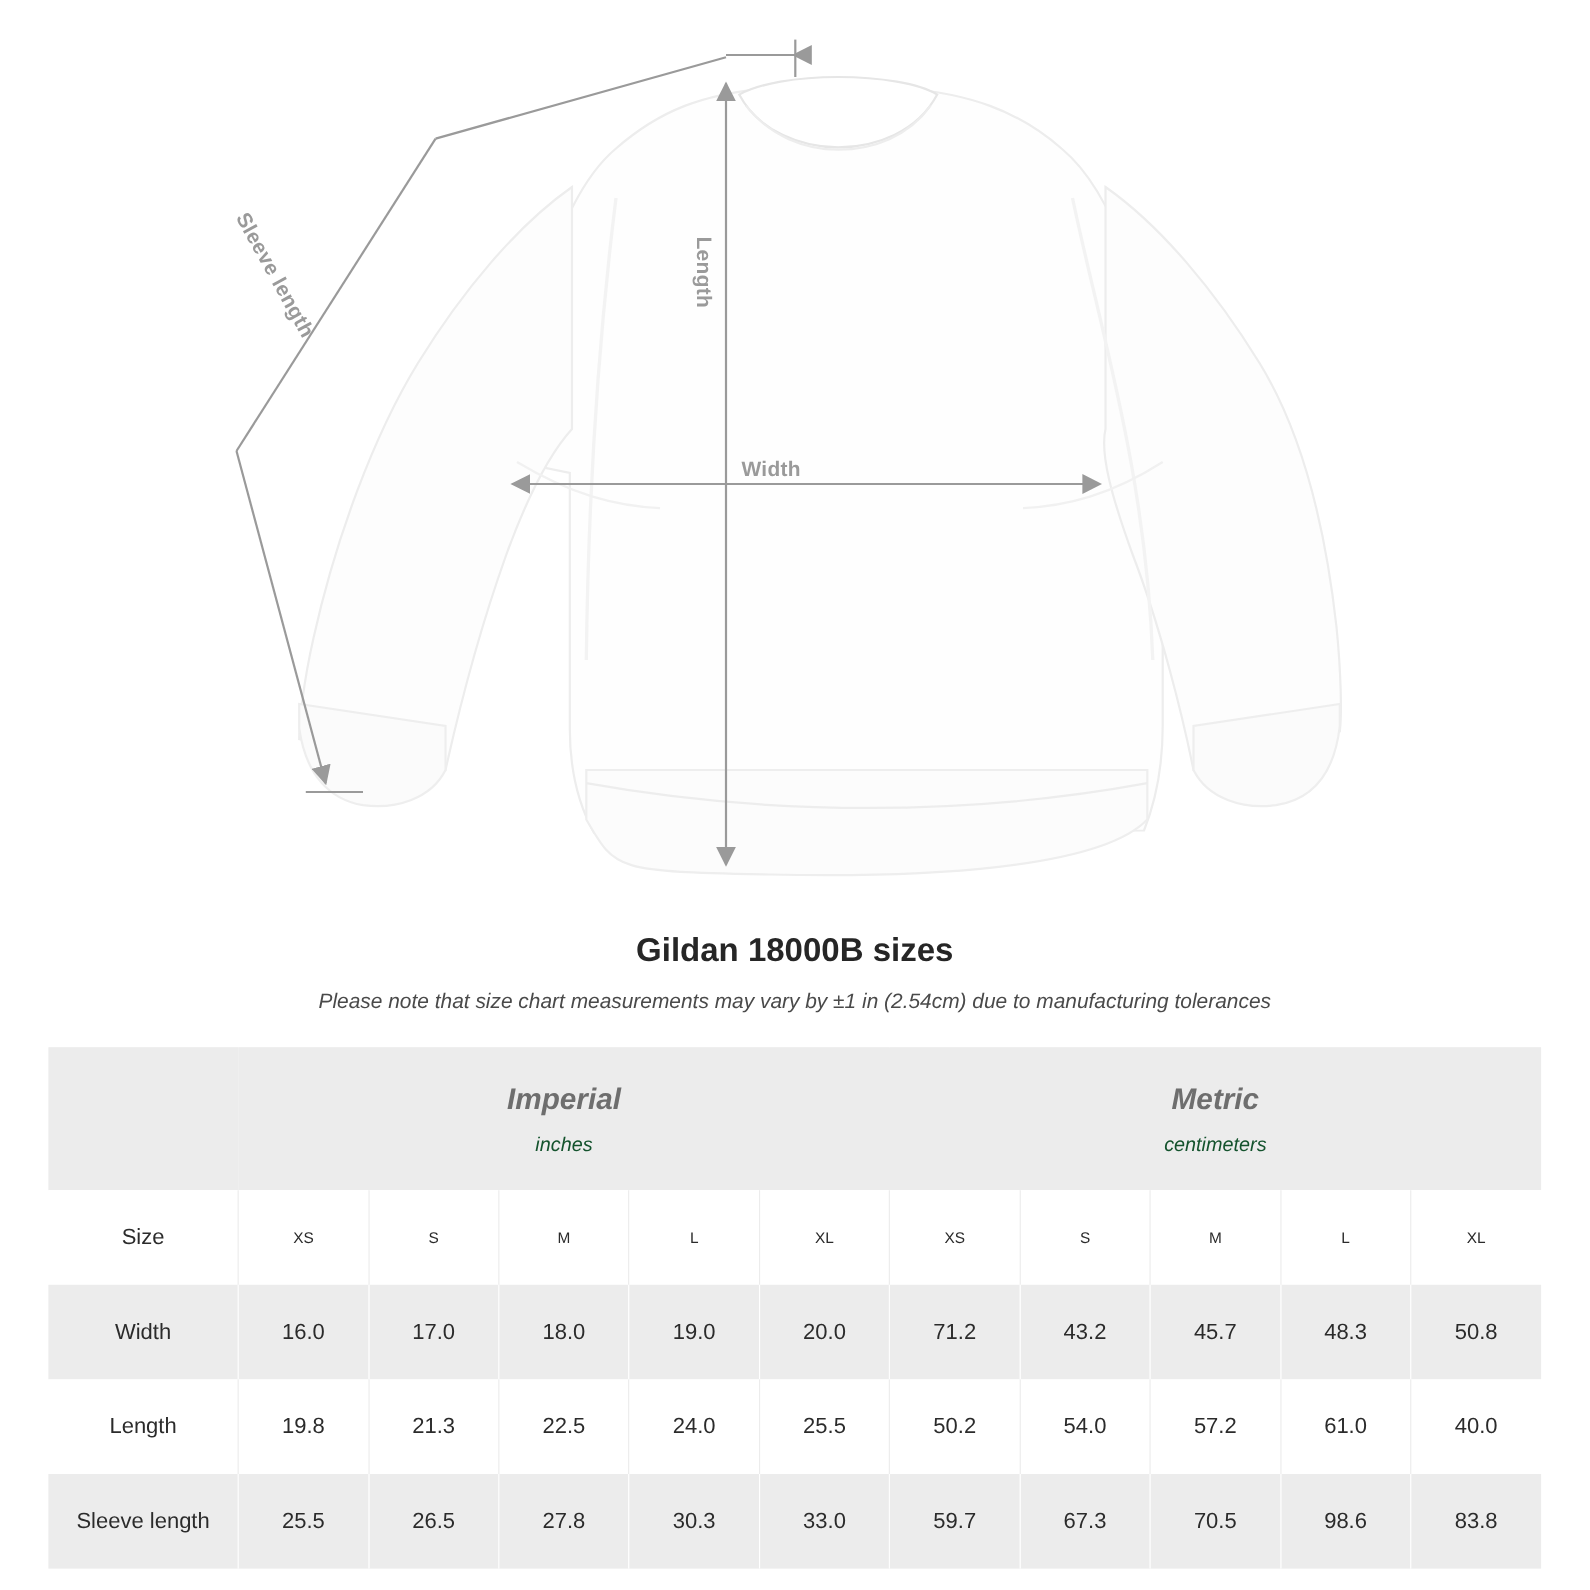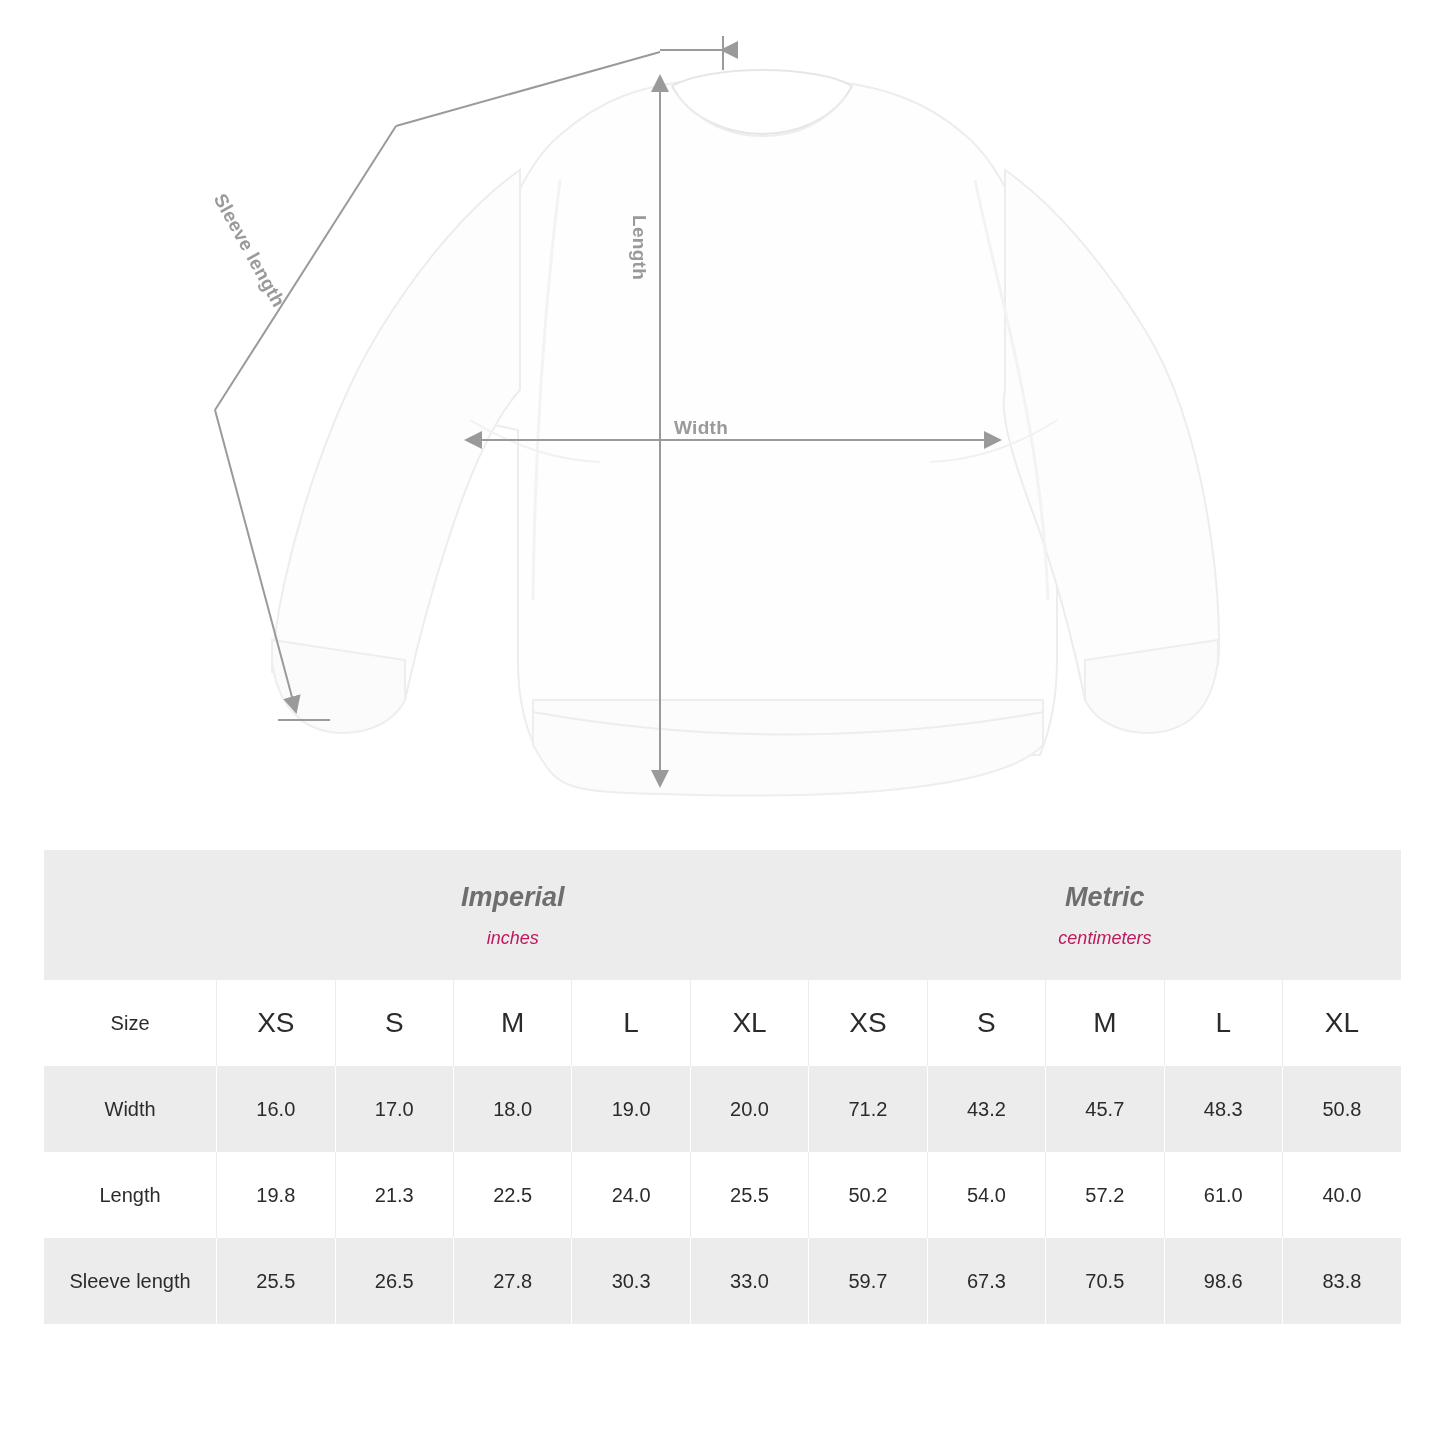--- a/index.html
+++ b/index.html
@@ -96,27 +96,27 @@
   .unit-head .unit-name {
     font-size: 27px;
     font-style: italic;
     font-weight: bold;
     color: #6e6e6e;
     line-height: 1.2;
   }
   .unit-head .unit-sub {
     font-size: 18px;
     font-style: italic;
-    color: #be185d;
+    color: #14532d;
     margin-top: 14px;
   }
   .sizes-row td {
     background: #ffffff;
     height: 84px;
-    font-size: 28px;
+    font-size: 14px;
     color: #2b2b2b;
     border-right: 1px solid #ececec;
   }
   .sizes-row td:last-child { border-right: none; }
   .sizes-row td.rowhead { font-size: 20px; }
 
   .data-row td {
     height: 84px;
     font-size: 20px;
     color: #2b2b2b;
@@ -221,20 +221,24 @@
         <line x1="215" y1="410" x2="296" y2="712" stroke="#9a9a9a" stroke-width="2" marker-end="url(#arrHead)"></line>
         <line x1="278" y1="720" x2="330" y2="720" stroke="#9a9a9a" stroke-width="2"></line>
       </g>
     </svg>
 
     <div class="dim-label label-width">Width</div>
     <div class="dim-label label-length">Length</div>
     <div class="dim-label label-sleeve">Sleeve length</div>
   </div>
 
+  <div class="titles">
+    <h1 class="chart-title">Gildan 18000B sizes</h1>
+    <p class="chart-note">Please note that size chart measurements may vary by ±1 in (2.54cm) due to manufacturing tolerances</p>
+  </div>
 
   <div class="table-wrap">
     <table class="size-table">
       <colgroup>
         <col class="col-first">
         <col class="col-cell">
           <col class="col-cell">
           <col class="col-cell">
           <col class="col-cell">
           <col class="col-cell">

